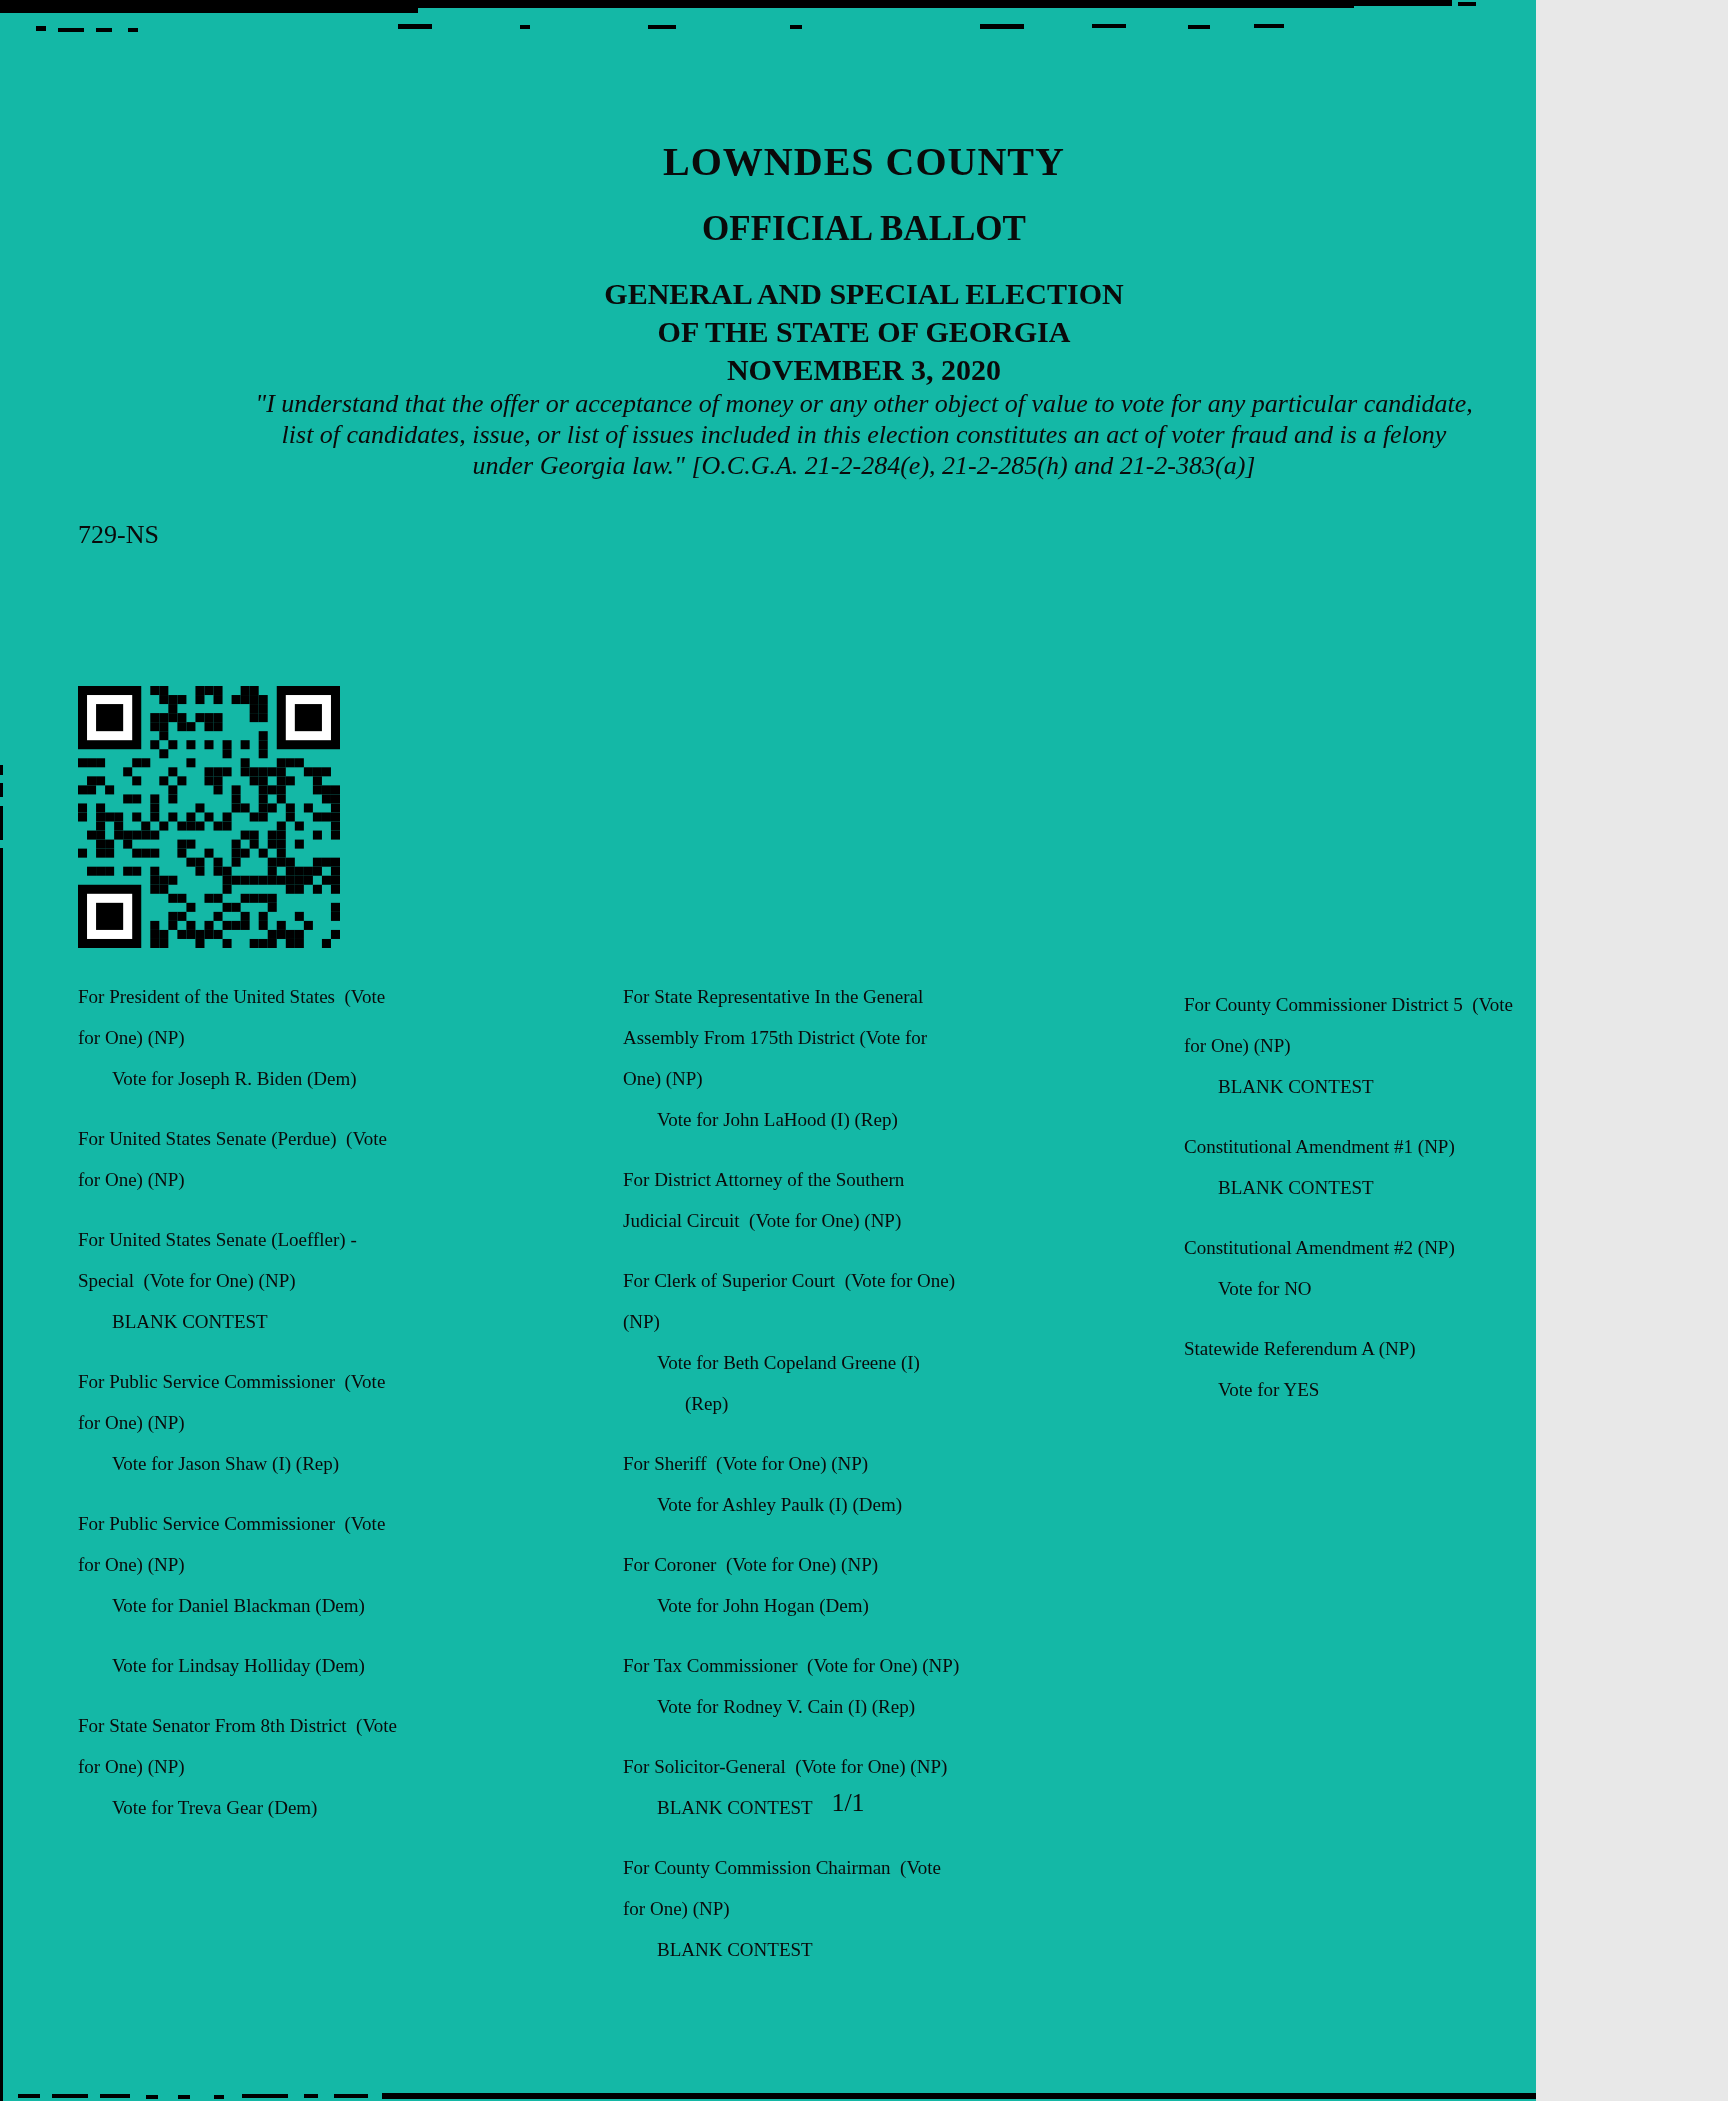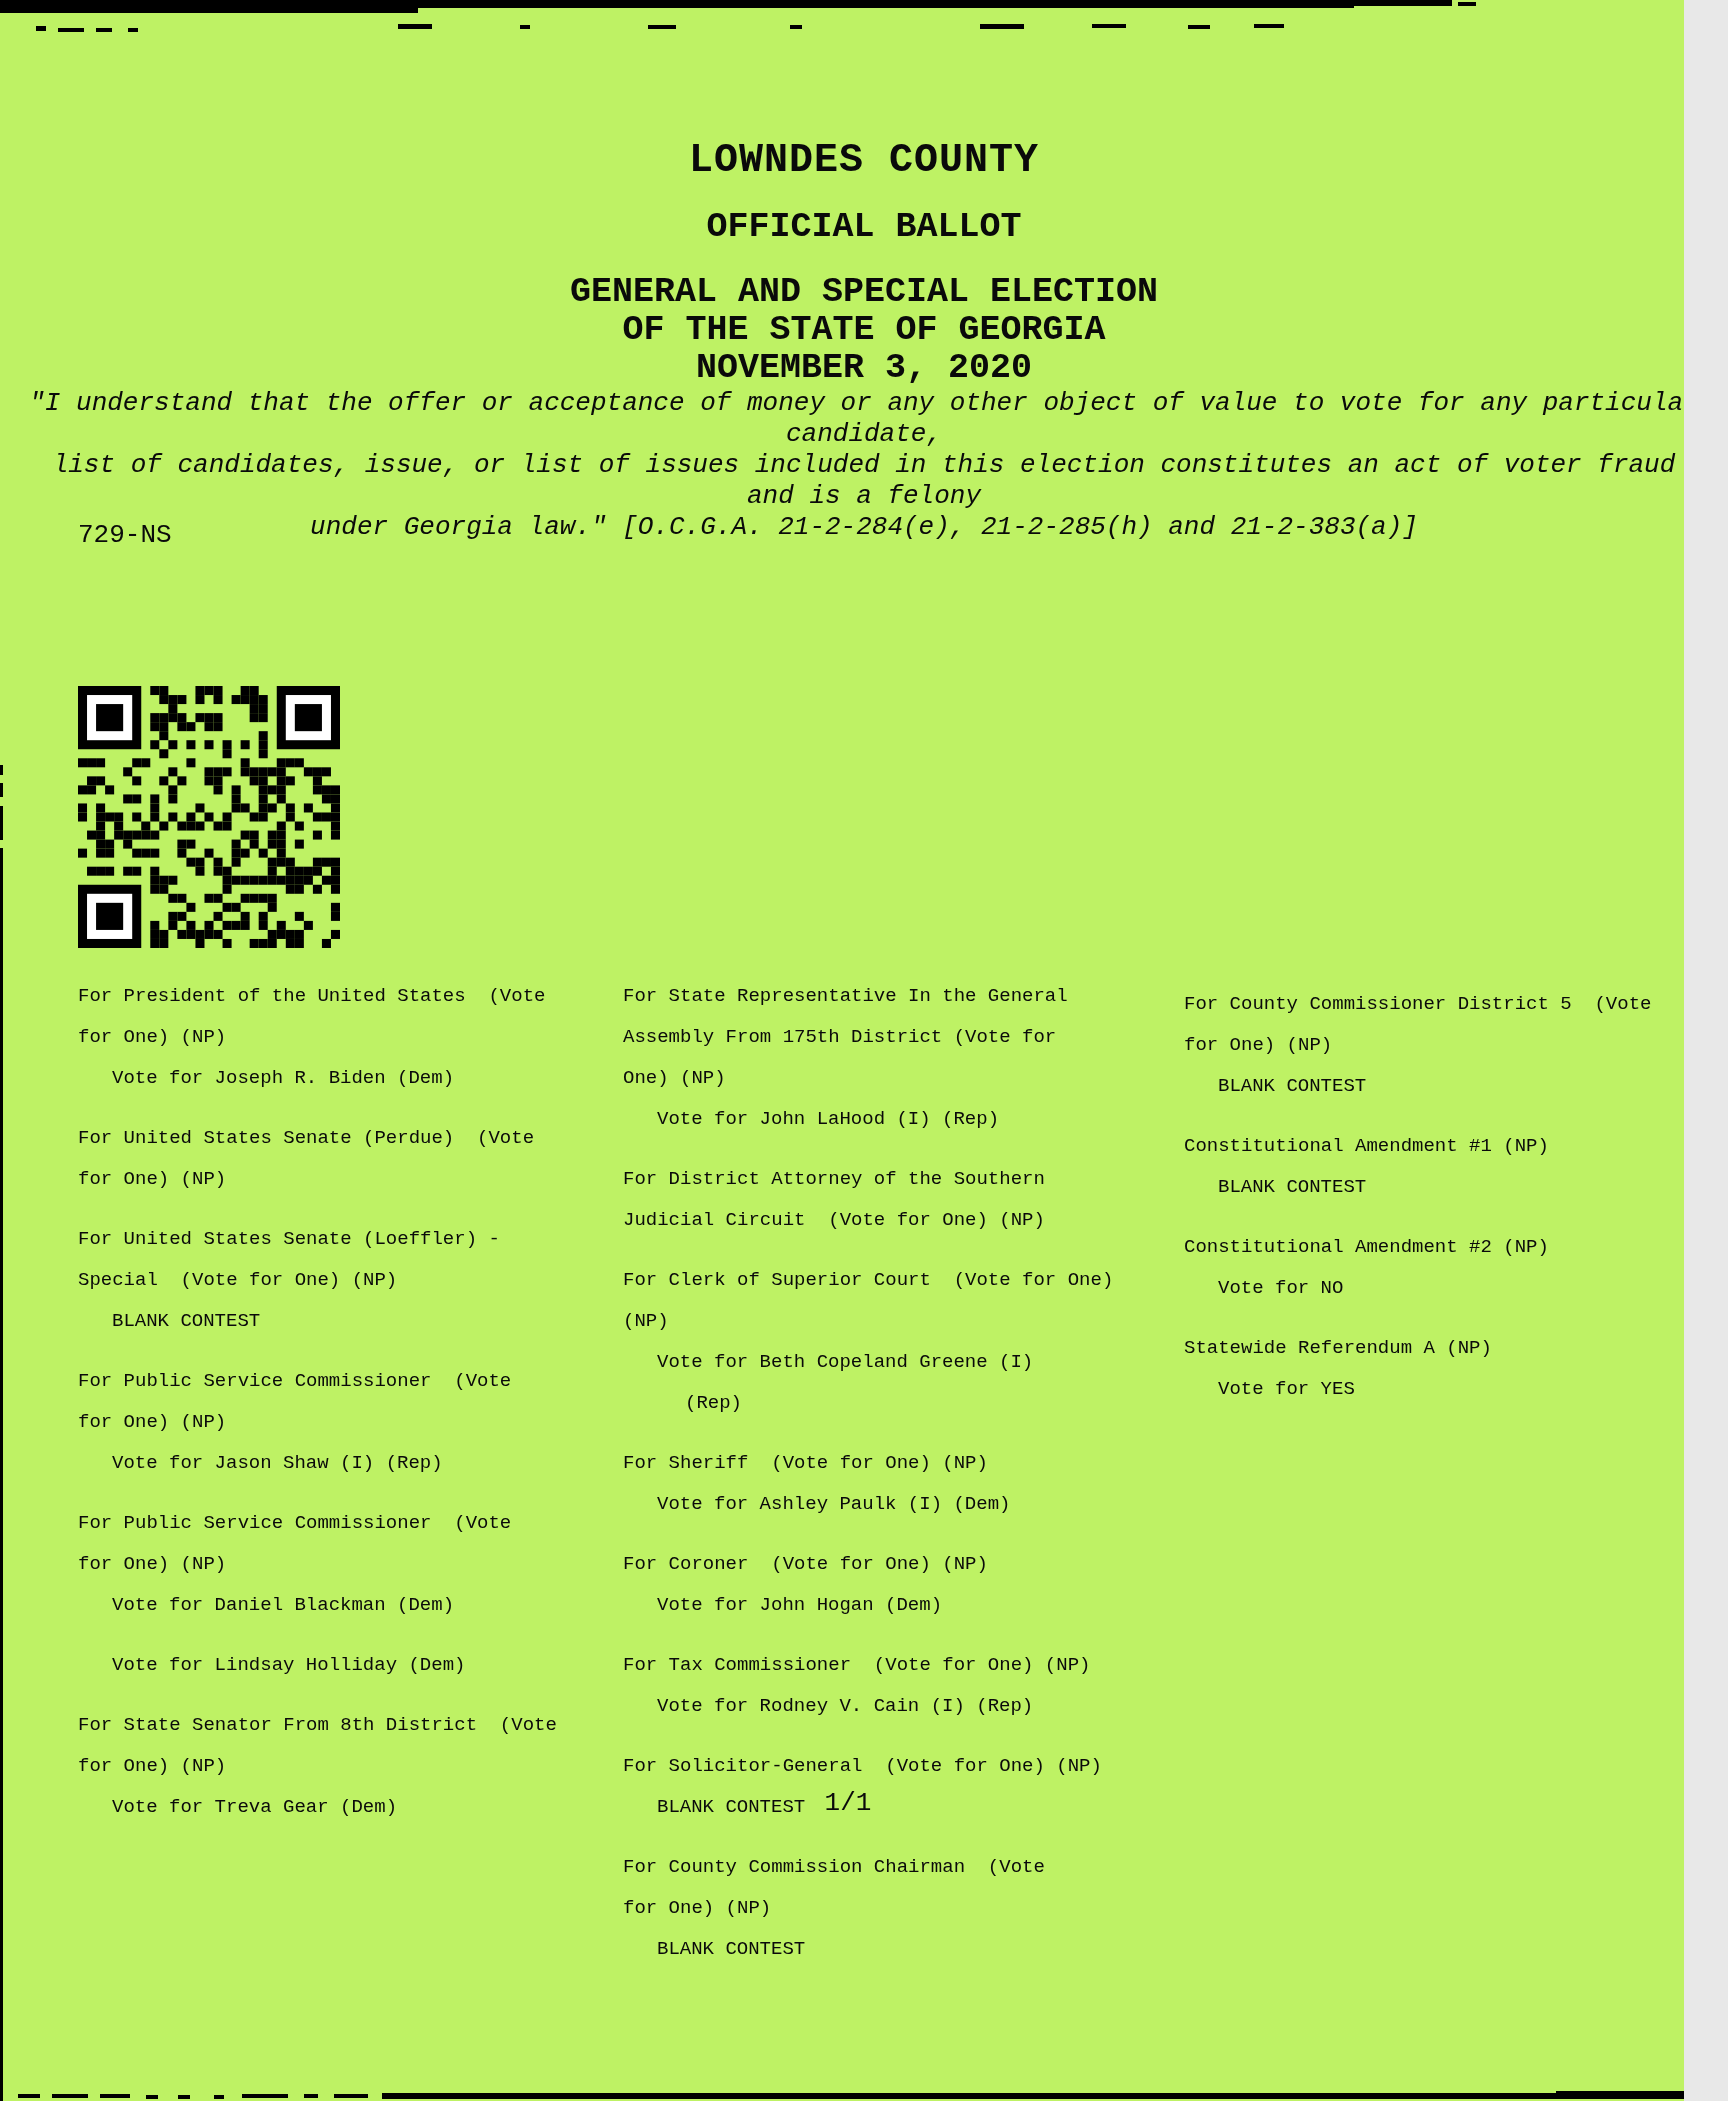--- a/index.html
+++ b/index.html
@@ -1,29 +1,29 @@
 <!DOCTYPE html>
 <html><head>
 <meta charset="utf-8">
 <style>
   html,body{margin:0;padding:0;background:#e8e8e8;}
   .page{
     position:relative;
-    width:1684px;height:2101px;
-    background:#bef264;
+    width:1536px;height:2101px;
+    background:#14b8a6;
     overflow:hidden;
-    font-family:Liberation Mono, monospace;
+    font-family:Liberation Serif, serif;
     color:#0a0a0a;
   }
   .mark{position:absolute;background:#000;}
   
   .header{position:absolute;left:24px;top:138px;width:1680px;text-align:center;}
   .h-county{font-size:40px;font-weight:bold;letter-spacing:1px;margin:0 0 24px 0;}
   .h-ballot{font-size:35px;font-weight:bold;margin:0 0 26px 0;}
-  .h-election{font-size:35px;font-weight:bold;line-height:38px;white-space:pre-line;margin:0;}
+  .h-election{font-size:30px;font-weight:bold;line-height:38px;white-space:pre-line;margin:0;}
   
   .disclaimer{
     position:absolute;left:24px;top:388px;width:1680px;
     font-size:26px;line-height:31px;font-style:italic;
     text-align:center;white-space:pre-line;margin:0;
   }
   .precinct{position:absolute;left:78px;top:520px;font-size:26px;}
   .qr{position:absolute;left:78px;top:686px;}
   
   .col{position:absolute;top:976px;font-size:19px;line-height:41px;}

